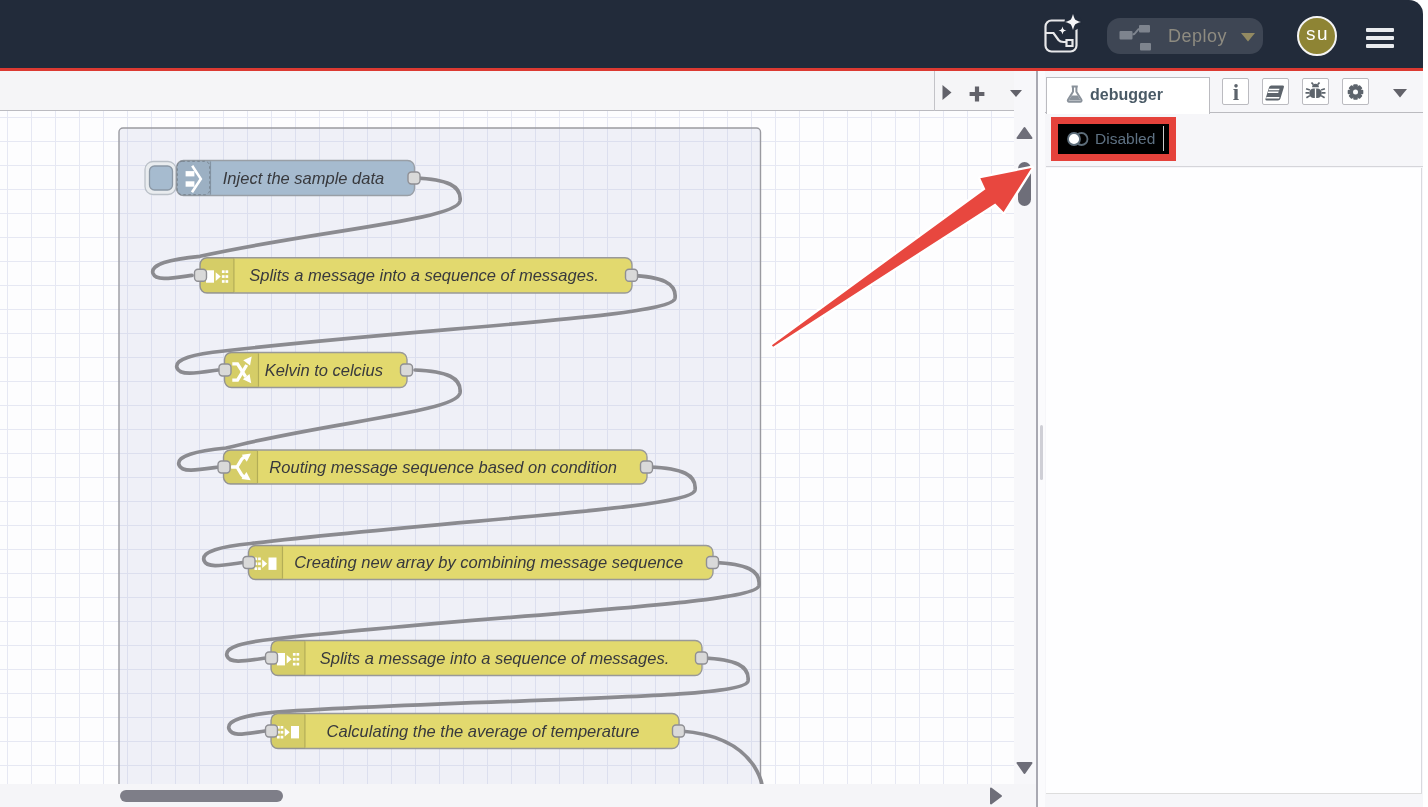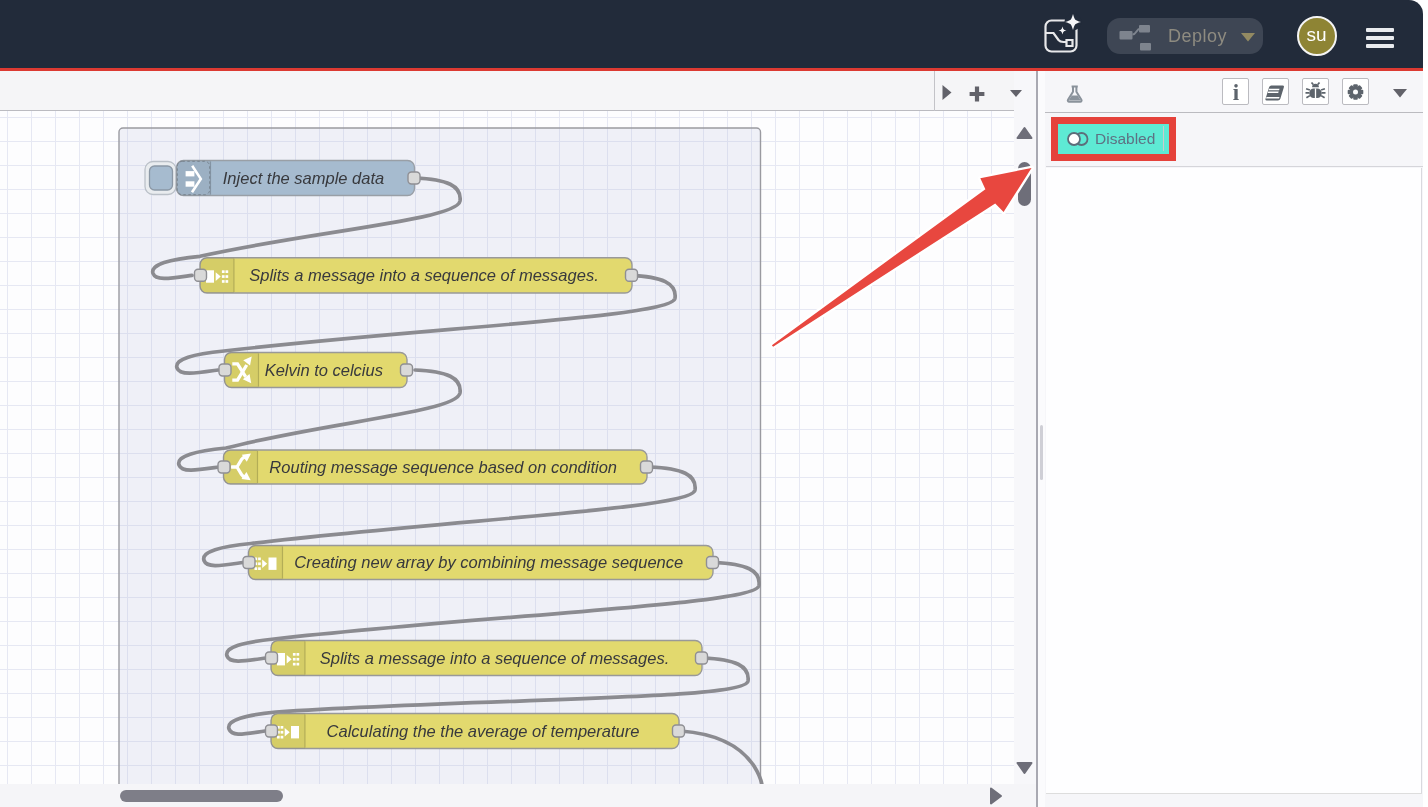--- a/index.html
+++ b/index.html
@@ -10,21 +10,21 @@
   #header { position:absolute; left:0; top:0; width:1423px; height:68px;
     background:#222b3a; border-top-right-radius:14px; }
   #redline { position:absolute; left:0; top:68px; width:1423px; height:3px;
     background:#dc3a32; }
   #deploy { position:absolute; left:1107px; top:18px; width:156px; height:36px;
     background:#3e4654; border-radius:13px; }
   #deploy .dtext { position:absolute; left:61px; top:8px; font-size:18px;
     color:#8e8b80; letter-spacing:0.5px; }
   #avatar { position:absolute; left:1296.5px; top:15.5px; width:40px; height:40px;
     border-radius:50%; background:#8e8434; border:2.6px solid #f4f4f4;
-    color:#fff; font-family:Liberation Sans, sans-serif; font-size:19px;
+    color:#fff; font-family:Liberation Mono, monospace; font-size:19px;
     text-align:center; line-height:34px; }
   .hbar { position:absolute; left:1366px; width:28px; height:4.4px; background:#e9ebee; border-radius:1px; }
   
   #tabbar { position:absolute; left:0; top:71px; width:1014px; height:40px;
     background:#f5f5f7; border-bottom:1px solid #bbbbc0; }
   #tabsep { position:absolute; left:934px; top:71px; width:1px; height:40px; background:#c3c3c8; }
   
   #canvas { position:absolute; left:0; top:111px; width:1014px; height:673px;
     background-color:#fdfdfe;
     background-image:
@@ -53,21 +53,21 @@
   #sbtab { position:absolute; left:1046px; top:77px; width:164px; height:37px;
     background:#fff; border:1px solid #bbbbc0; border-bottom:none; }
   #sbtab .lbl { position:absolute; left:43px; top:8px; font-size:16px; font-weight:bold; color:#4a5a66; }
   .sbbtn { position:absolute; top:78px; width:27px; height:27px; background:#fff;
     border:1px solid #bbbbc0; border-radius:2px; text-align:center; }
   #toolrow { position:absolute; left:1046px; top:114px; width:377px; height:53px;
     background:#f6f6f9; border-bottom:1px solid #d5d5da; }
   #redbox { position:absolute; left:1050.5px; top:117px; width:125px; height:44px;
     border:7px solid #e5423b; background:#fff; }
   #disbtn { position:absolute; left:1058px; top:124px; width:111px; height:30px;
-    background:#5eead4; color:#5e7183; font-size:15px; }
+    background:#000000; color:#5e7183; font-size:15px; }
   #disbtn .t { position:absolute; left:37px; top:5.5px; font-size:15.5px; }
   #disbtn .vline { position:absolute; left:105px; top:2px; width:1px; height:25px; background:#ccc; }
   #sbcontent { position:absolute; left:1046px; top:168px; width:376px; height:625px;
     background:#fefeff; border-right:1px solid #d9d9de; }
   #sbfooter { position:absolute; left:1046px; top:793px; width:376px; height:14px;
     background:#f6f6f9; border-top:1px solid #ddd; }
   #rightmargin { position:absolute; left:1423px; top:0; width:5px; height:807px; background:#fff; }
   svg { position:absolute; overflow:visible; }
   text.nl { font-style:italic; fill:#38393d; font-size:16.5px; font-family:"Liberation Sans",sans-serif; }
 </style>
@@ -106,20 +106,23 @@
   <div id="canvas"></div>
   <div id="vscroll"></div>
   <div id="hscroll"></div>
   <div id="hthumb"></div>
   <div id="vthumb"></div>
   <div id="vborder"></div>
   <div id="sep"></div>
   <div id="sepgrip"></div>
   <div id="sidebar"></div>
   <div id="sbtabrow"></div>
+  <div id="sbtab">
+      <span class="lbl">debugger</span>
+    </div>
   <div class="sbbtn" style="left:1222px"></div>
   <div class="sbbtn" style="left:1262px"></div>
   <div class="sbbtn" style="left:1302px"></div>
   <div class="sbbtn" style="left:1342px"></div>
   <div id="toolrow"></div>
   <div id="sbcontent"></div>
   <div id="sbfooter"></div>
   <div id="redbox"></div>
   <div id="disbtn">
       <span class="t">Disabled</span>

